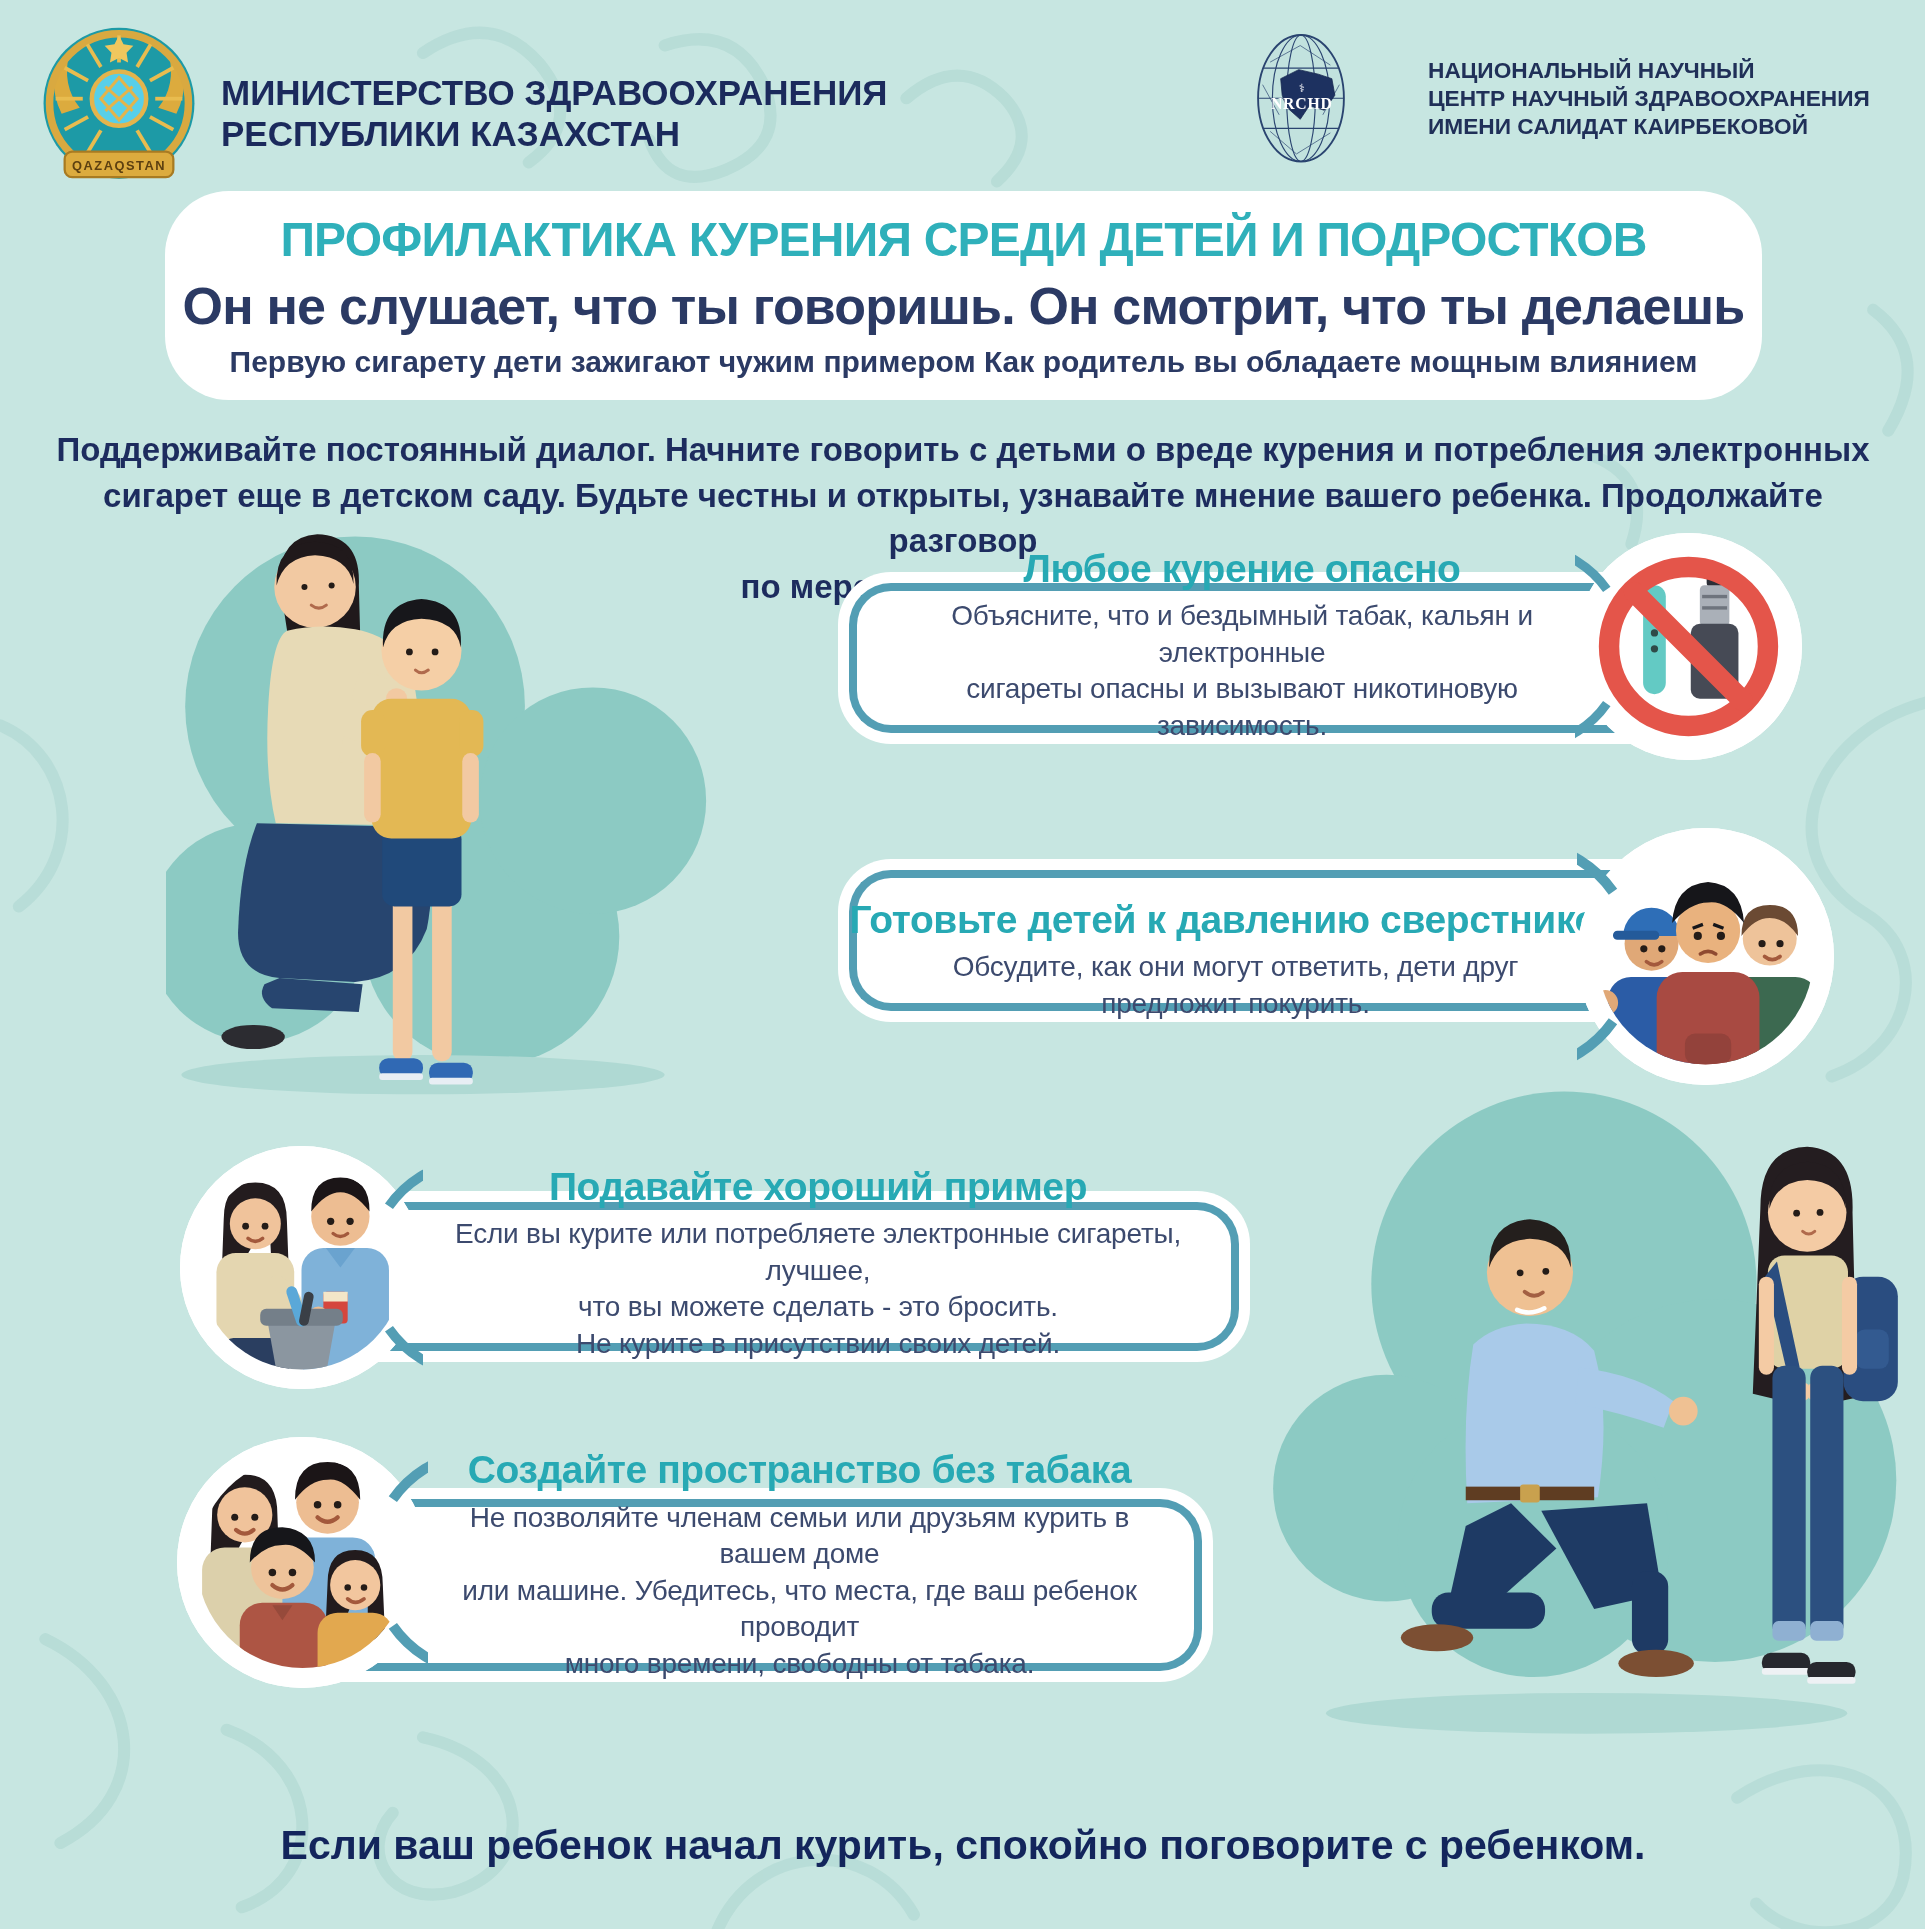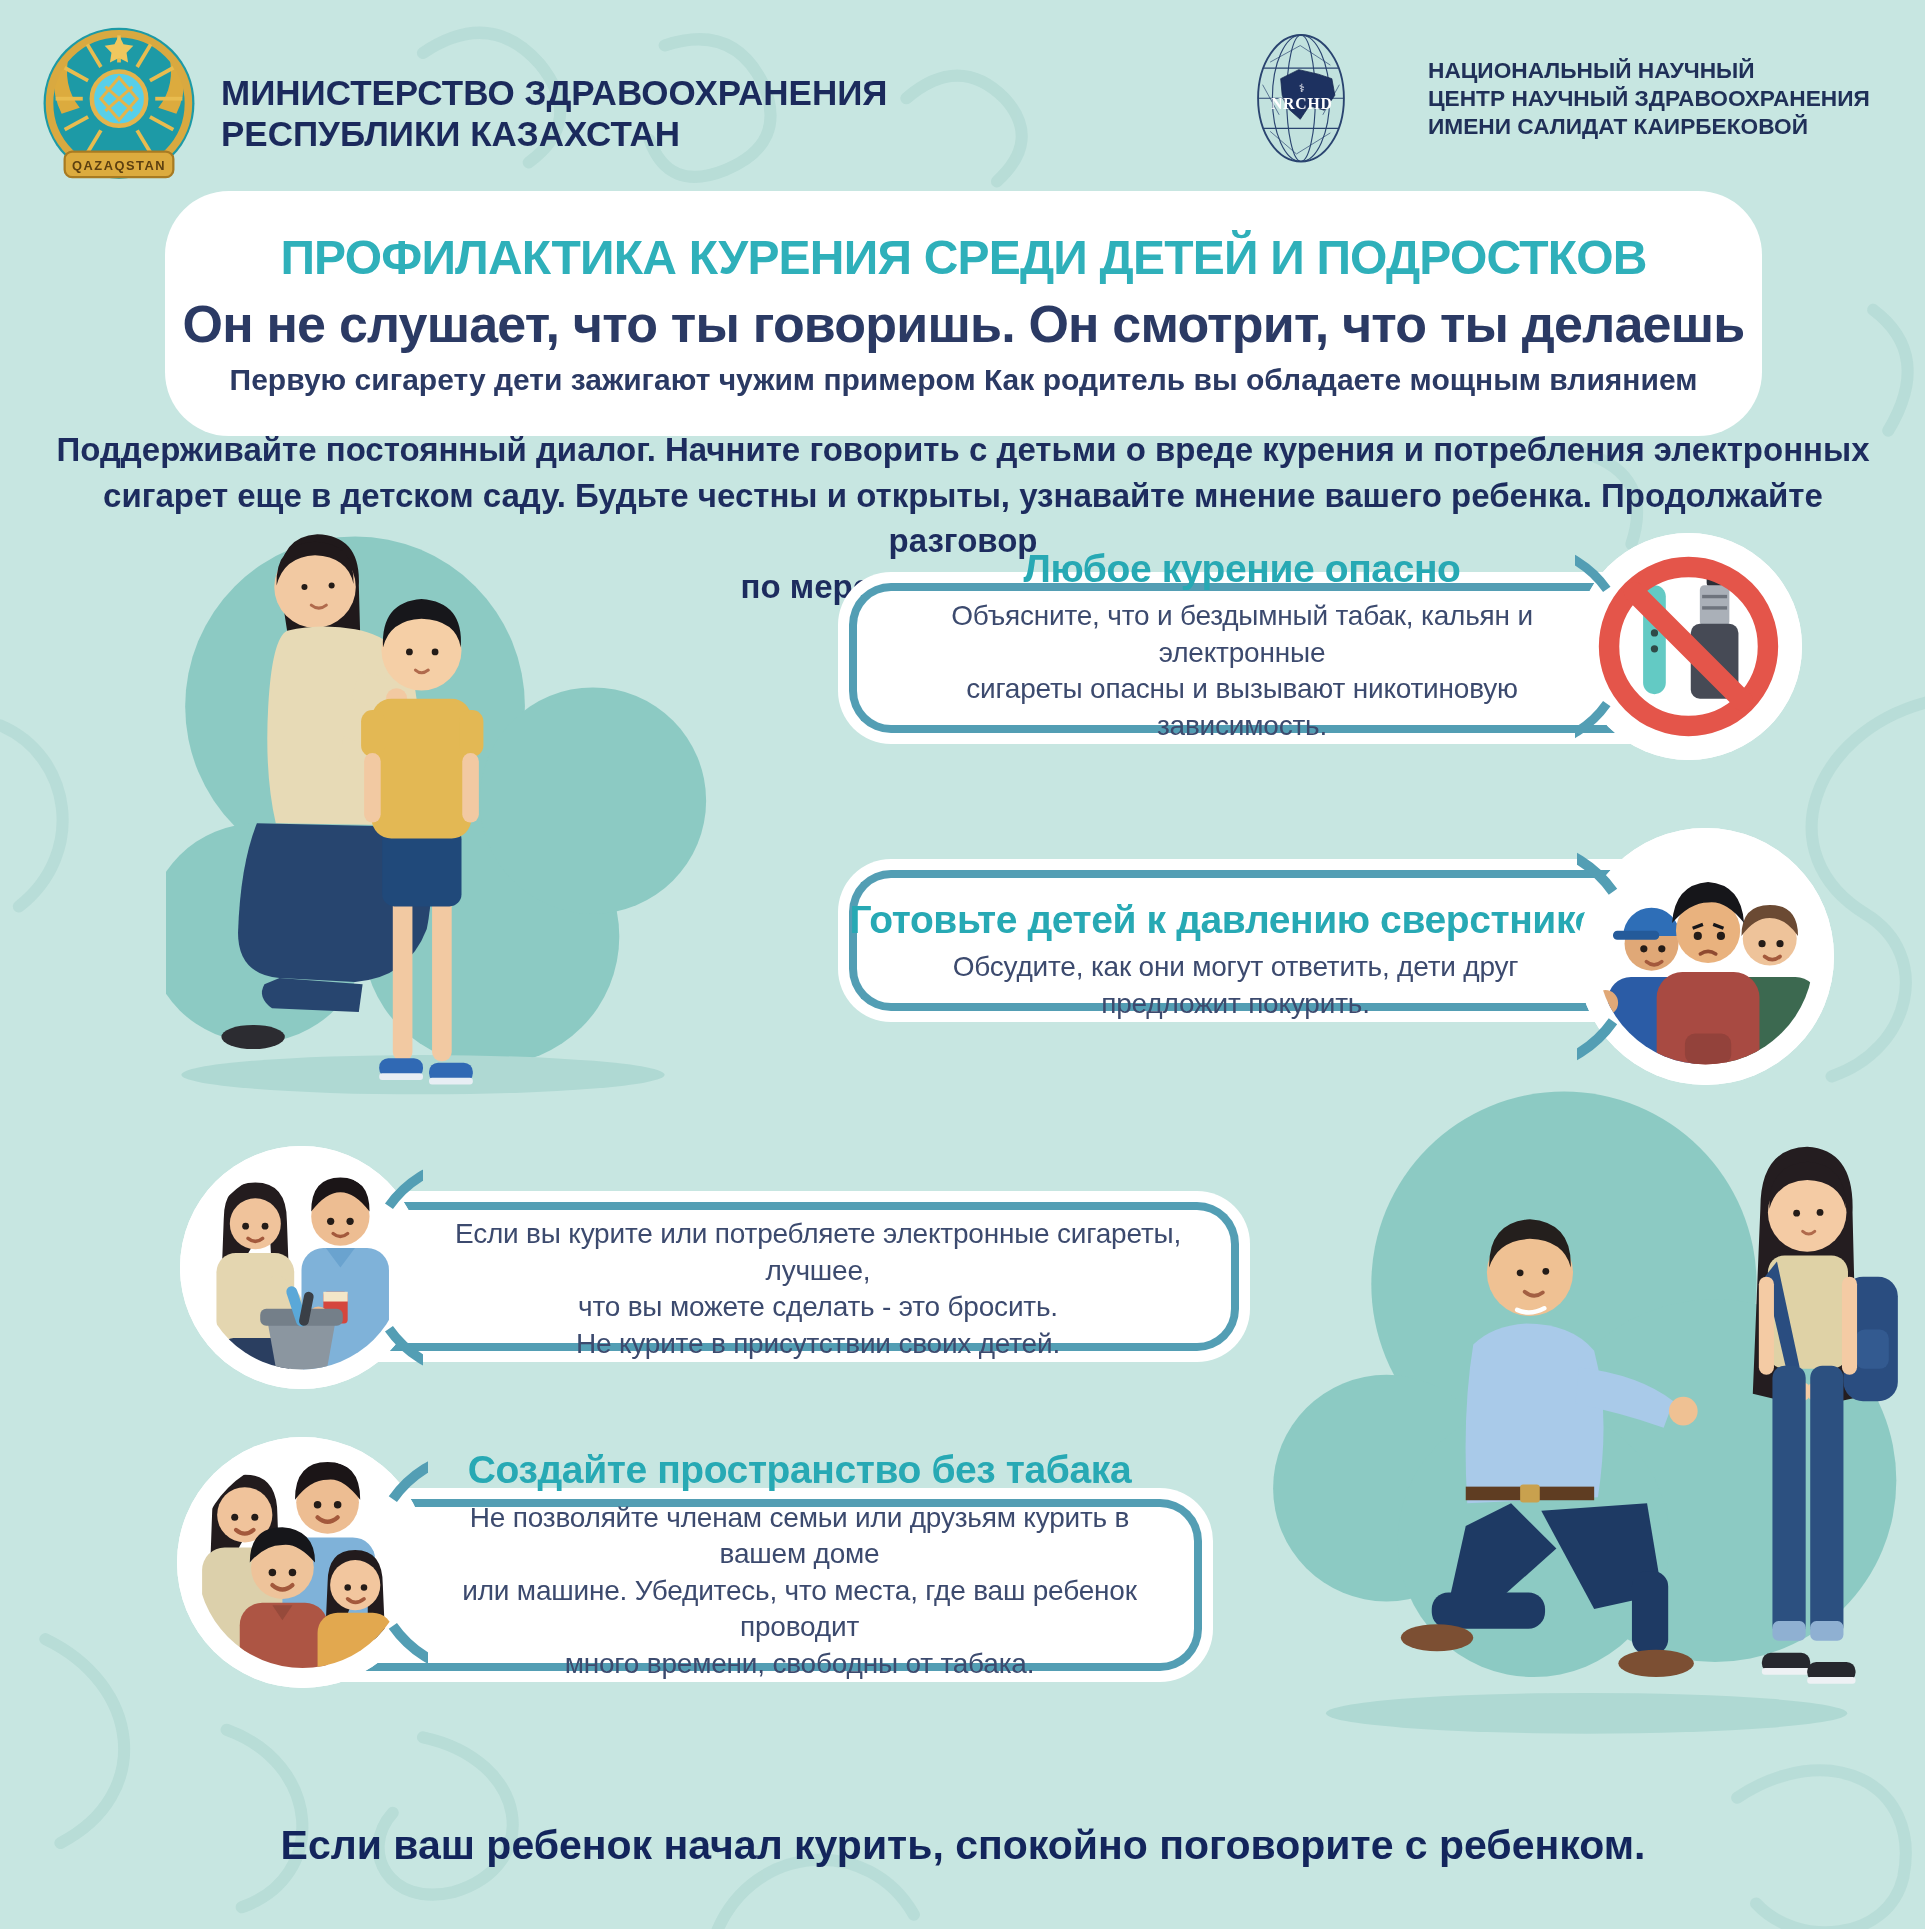--- a/index.html
+++ b/index.html
@@ -6,21 +6,21 @@
   body{font-family:"Liberation Sans",sans-serif;}
   .poster{position:relative;width:1926px;height:1930px;background:#c7e6e1;overflow:hidden;}
   .deco{position:absolute;left:0;top:0;z-index:0;}
   .abs{position:absolute;}
   
   .ministry{position:absolute;left:221px;top:73px;z-index:2;color:#1b2a5c;font-weight:bold;
             font-size:35px;line-height:1.16;letter-spacing:0;white-space:nowrap;}
   .nrchd-text{position:absolute;left:1428px;top:56px;z-index:2;color:#203058;font-weight:bold;
             font-size:22.7px;line-height:1.24;white-space:nowrap;}
   
-  .title-card{position:absolute;left:165px;top:191px;width:1597px;height:245px;background:#fff;
+  .title-card{position:absolute;left:165px;top:191px;width:1597px;height:209px;background:#fff;
             border-radius:64px;z-index:2;display:flex;flex-direction:column;align-items:center;
             justify-content:center;gap:9px;text-align:center;}
   .tc-title{font-size:48px;font-weight:bold;color:#2fb0ba;letter-spacing:-0.8px;white-space:nowrap;}
   .tc-sub{font-size:52px;font-weight:bold;color:#2b3a64;letter-spacing:-0.8px;white-space:nowrap;}
   .tc-note{font-size:30px;font-weight:bold;color:#2b3a64;white-space:nowrap;}
   
   .intro{position:absolute;left:45px;right:45px;top:427px;z-index:2;text-align:center;color:#1d2c5e;
          font-size:33px;font-weight:bold;line-height:1.38;white-space:pre-line;}
   
   .card{position:absolute;background:#fff;z-index:2;border-radius:53px;}
@@ -308,20 +308,21 @@
           <path d="M45,39 l4,-1.5 M53,37.5 l4,1.5" stroke="#16161a" stroke-width="1.3"></path>
           <path d="M48,49 q3,-2 6,0" stroke="#8f4a30" stroke-width="1.4" fill="none" stroke-linecap="round"></path>
         </g>
       </g>
     </svg>
   </div>
 
   <div class="card card-l" style="left:261px;top:1191px;width:989px;height:171px">
     <div class="frame"></div>
     <div class="card-text" style="padding:0 45px 0 170px">
+      <div class="card-title">Подавайте хороший пример</div>
       <div class="card-body">Если вы курите или потребляете электронные сигареты, лучшее,
 что вы можете сделать - это бросить.
 Не курите в присутствии своих детей.</div>
     </div>
   </div>
   <div class="badge" style="left:180px;top:1146px;width:243px;height:243px">
     <svg viewBox="0 0 100 100">
       <defs>
           <clipPath id="clipCouple">
             <circle cx="50" cy="50" r="42"></circle>

